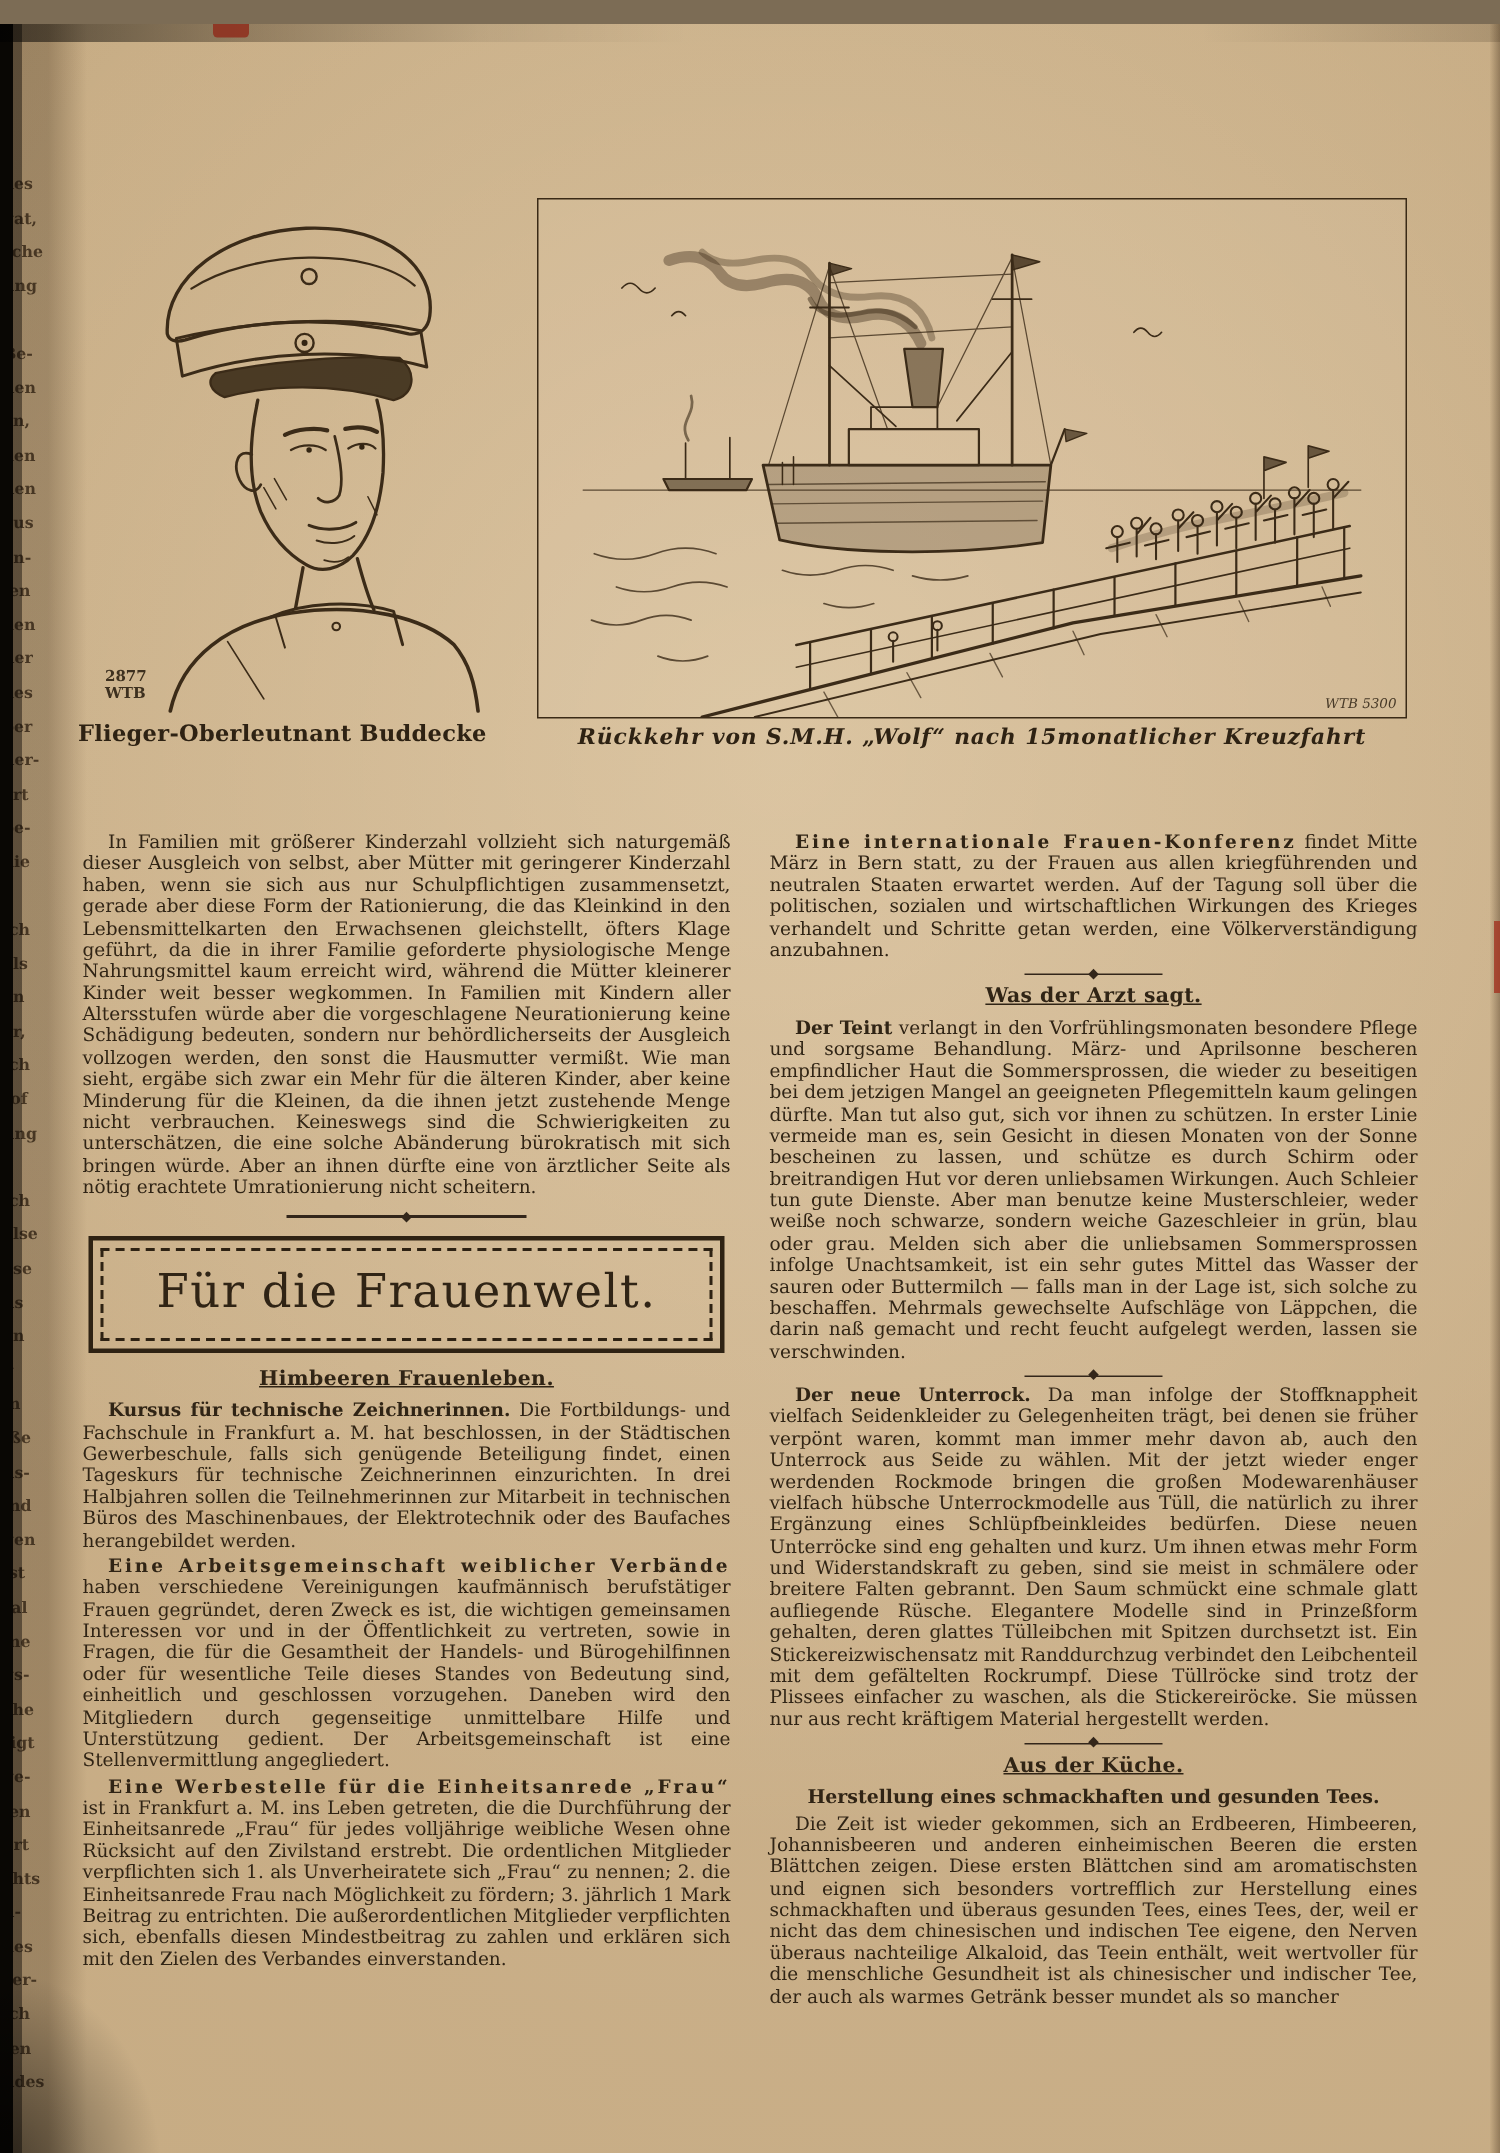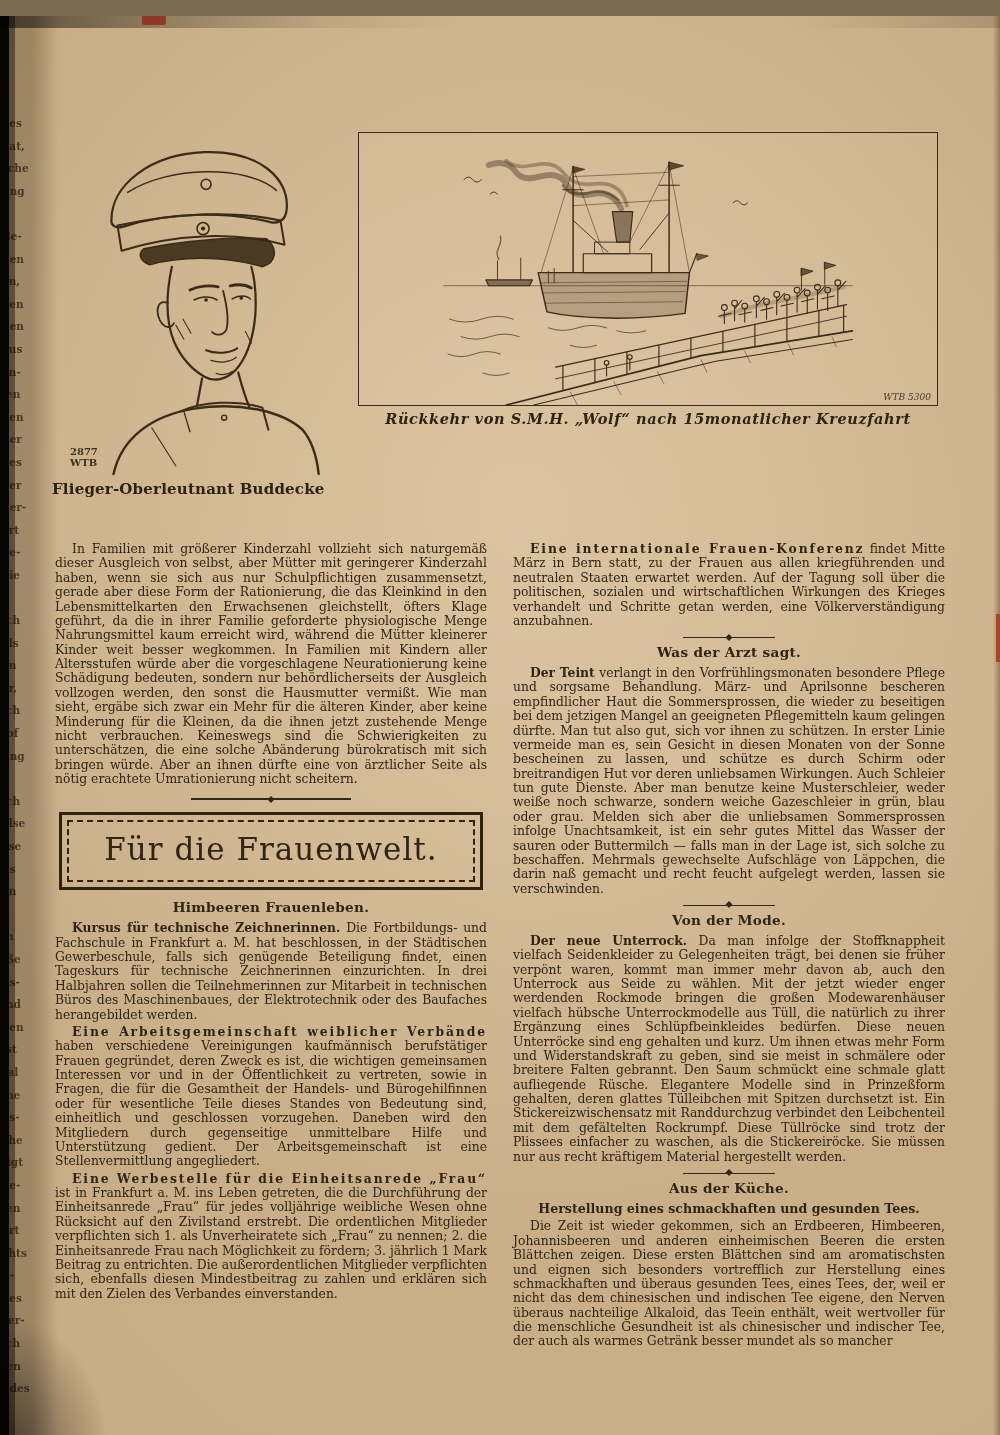--- a/index.html
+++ b/index.html
@@ -36,42 +36,42 @@
     color:#352718; opacity:.85; height:1320px; overflow:hidden; }
 
   
   .portrait { position:absolute; left:52px; top:108px; width:290px; }
   .portrait-art svg { display:block; width:288px; height:352px; }
   .portrait-mark { position:absolute; left:18px; top:322px; font-size:10px; line-height:11px; white-space:pre-line; font-weight:700; opacity:.9; }
   .portrait-cap { margin-top:4px; font-weight:700; font-size:15px; letter-spacing:.2px; }
 
   
   .shipfig { position:absolute; left:358px; top:116px; width:580px; }
-  .shipbox { position:relative; height:274px; border:1.6px solid #3a2a16; background:rgba(255,244,220,.07); }
+  .shipbox { position:relative; height:347px; border:1.6px solid #3a2a16; background:rgba(255,244,220,.07); }
   .shipbox svg { display:block; width:100%; height:100%; }
   .ship-mark { position:absolute; right:6px; bottom:3px; font-size:9px; font-style:italic; opacity:.85; }
   .ship-cap { margin-top:4px; text-align:center; font-style:italic; font-weight:700; font-size:14.5px; letter-spacing:.6px; }
 
   
-  .cols { position:absolute; left:55px; top:526px; width:890px; display:flex; gap:26px; z-index:2; }
+  .cols { position:absolute; left:55px; top:538px; width:890px; display:flex; gap:26px; z-index:2; }
   .col { width:432px; font-size:12.35px; line-height:1.165; text-align:justify; color:#302415; }
   p.body { text-indent:17px; margin:0 0 3px 0; }
   .lead { font-weight:700; }
   .spaced { font-weight:700; letter-spacing:1.9px; }
 
   .rule { width:92px; margin:9px auto 5px; border-top:1.6px solid #33261a; position:relative; }
   .rule::after { content:""; position:absolute; left:50%; top:-3.6px; width:5.4px; height:5.4px;
     background:#33261a; transform:translateX(-50%) rotate(45deg); }
   .rule.big { width:160px; border-top-width:2.2px; margin:12px auto 6px; }
 
   .fwbox { margin:12px 4px 10px; border:3.5px solid #2e2213; padding:5px; }
   .fwinner { border:2px dashed #2e2213; padding:9px 6px 13px; text-align:center;
     font-size:31px; font-weight:400; letter-spacing:1px; }
 
-  h3.sect { font-size:13.6px; font-weight:700; text-align:center; margin:7px 0 5px; letter-spacing:.3px; }
+  h3.sect { font-size:13.6px; font-weight:700; text-align:center; margin:7px 0 5px; letter-spacing:.3px;text-decoration:underline; }
   h4.subhead { font-size:12.6px; font-weight:700; text-align:center; margin:2px 0 3px; }
 
   
   .ink { stroke:#3b2b18; fill:none; stroke-linecap:round; stroke-linejoin:round; }
 </style>
 </head>
 <body>
 
 <div class="page">
 
@@ -285,21 +285,20 @@
 
       <div class="rule"></div>
       <h3 class="sect">Was der Arzt sagt.</h3>
 
       <p class="body">
         <span class="lead">Der Teint</span>
         <span>verlangt in den Vorfrühlingsmonaten besondere Pflege und sorgsame Behandlung. März- und Aprilsonne bescheren empfindlicher Haut die Sommersprossen, die wieder zu beseitigen bei dem jetzigen Mangel an geeigneten Pflegemitteln kaum gelingen dürfte. Man tut also gut, sich vor ihnen zu schützen. In erster Linie vermeide man es, sein Gesicht in diesen Monaten von der Sonne bescheinen zu lassen, und schütze es durch Schirm oder breitrandigen Hut vor deren unliebsamen Wirkungen. Auch Schleier tun gute Dienste. Aber man benutze keine Musterschleier, weder weiße noch schwarze, sondern weiche Gazeschleier in grün, blau oder grau. Melden sich aber die unliebsamen Sommersprossen infolge Unachtsamkeit, ist ein sehr gutes Mittel das Wasser der sauren oder Buttermilch — falls man in der Lage ist, sich solche zu beschaffen. Mehrmals gewechselte Aufschläge von Läppchen, die darin naß gemacht und recht feucht aufgelegt werden, lassen sie verschwinden.</span>
       </p>
 
       <div class="rule"></div>
-      <h3 class="sect">Von der Mode.</h3>
 
       <p class="body">
         <span class="lead">Der neue Unterrock.</span>
         <span>Da man infolge der Stoffknappheit vielfach Seidenkleider zu Gelegenheiten trägt, bei denen sie früher verpönt waren, kommt man immer mehr davon ab, auch den Unterrock aus Seide zu wählen. Mit der jetzt wieder enger werdenden Rockmode bringen die großen Modewarenhäuser vielfach hübsche Unterrockmodelle aus Tüll, die natürlich zu ihrer Ergänzung eines Schlüpfbeinkleides bedürfen. Diese neuen Unterröcke sind eng gehalten und kurz. Um ihnen etwas mehr Form und Widerstandskraft zu geben, sind sie meist in schmälere oder breitere Falten gebrannt. Den Saum schmückt eine schmale glatt aufliegende Rüsche. Elegantere Modelle sind in Prinzeßform gehalten, deren glattes Tülleibchen mit Spitzen durchsetzt ist. Ein Stickereizwischensatz mit Randdurchzug verbindet den Leibchenteil mit dem gefältelten Rockrumpf. Diese Tüllröcke sind trotz der Plissees einfacher zu waschen, als die Stickereiröcke. Sie müssen nur aus recht kräftigem Material hergestellt werden.</span>
       </p>
 
       <div class="rule"></div>
       <h3 class="sect">Aus der Küche.</h3>
       <h4 class="subhead">Herstellung eines schmackhaften und gesunden Tees.</h4>
 

